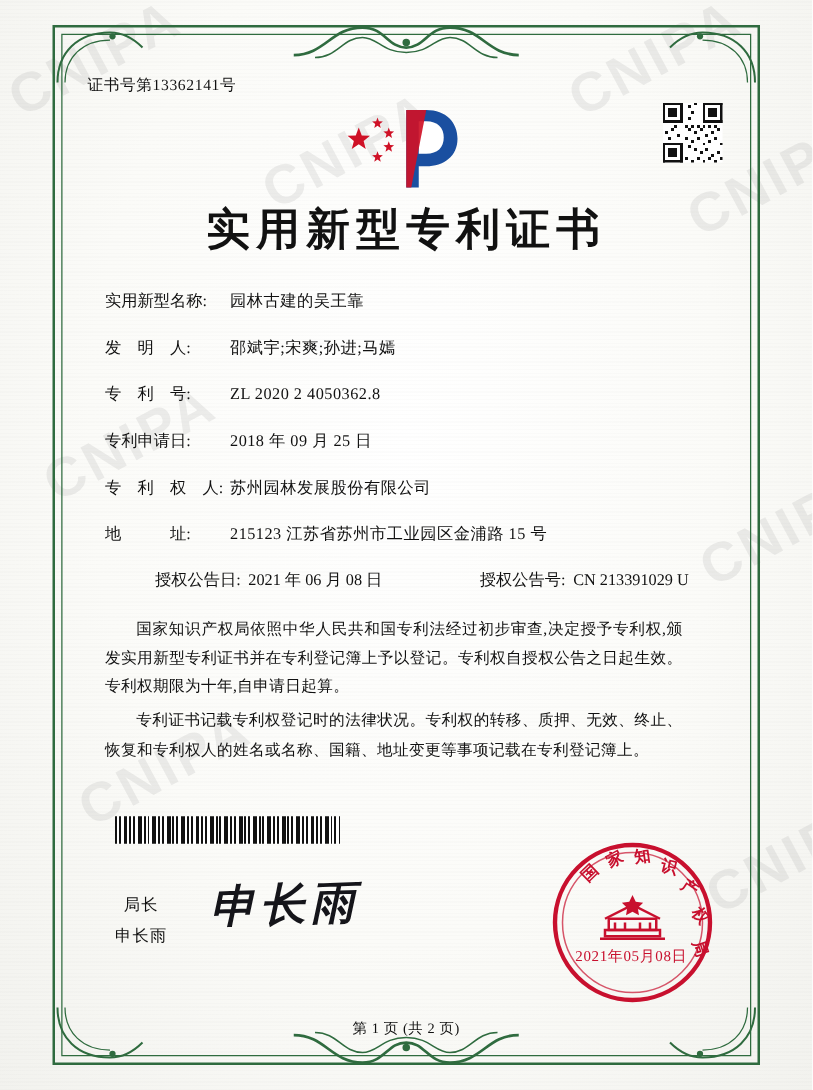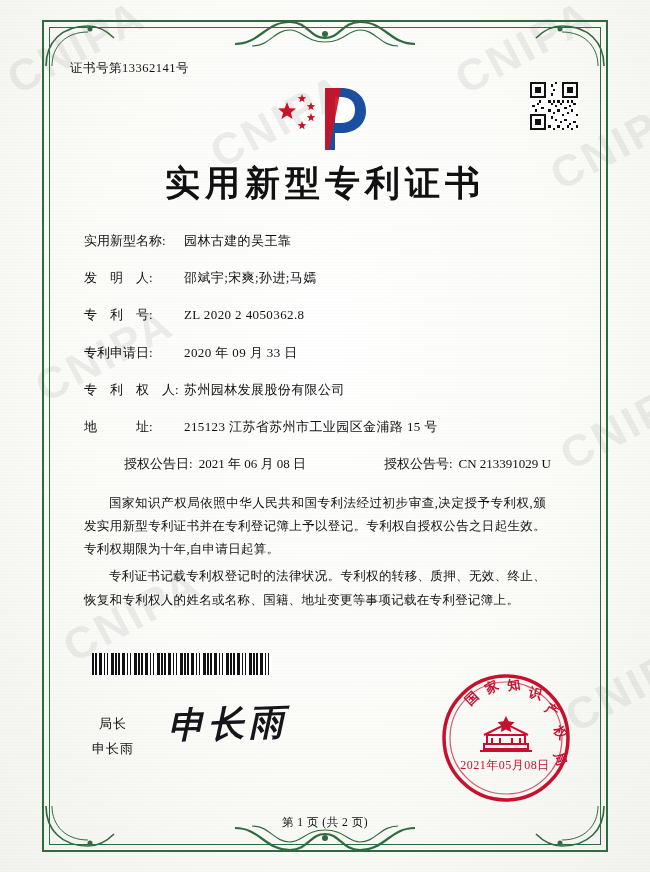--- a/index.html
+++ b/index.html
@@ -413,21 +413,21 @@
       <div class="row">
         <div class="label">发　明　人:</div>
         <div class="value">邵斌宇;宋爽;孙进;马嫣</div>
       </div>
       <div class="row">
         <div class="label">专　利　号:</div>
         <div class="value">ZL 2020 2 4050362.8</div>
       </div>
       <div class="row">
         <div class="label">专利申请日:</div>
-        <div class="value">2020 年 09 月 33 日</div>
+        <div class="value">2018 年 09 月 25 日</div>
       </div>
       <div class="row">
         <div class="label">专　利　权　人:</div>
         <div class="value">苏州园林发展股份有限公司</div>
       </div>
       <div class="row">
         <div class="label">地　　　址:</div>
         <div class="value">215123 江苏省苏州市工业园区金浦路 15 号</div>
       </div>
       <div class="row row-split">

